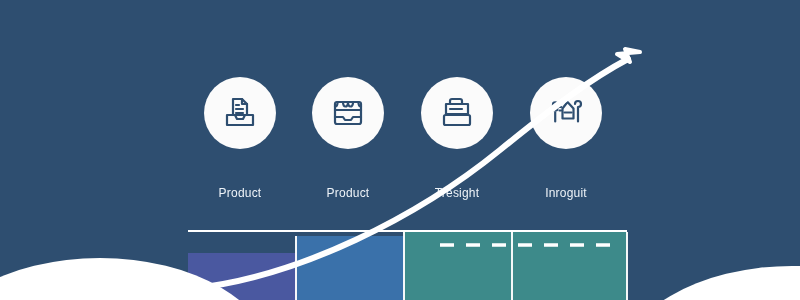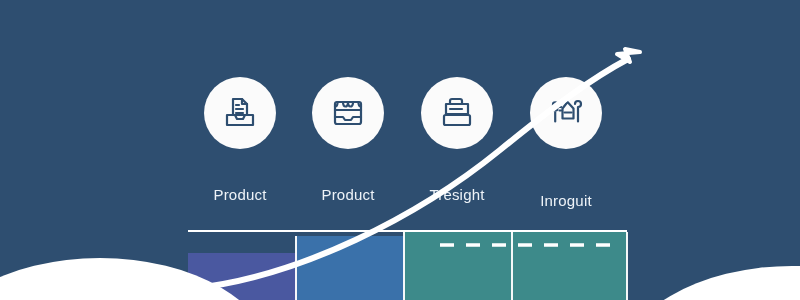--- a/index.html
+++ b/index.html
@@ -37,21 +37,21 @@
     justify-content: center;
     box-sizing: border-box;
   }
   .icon-node svg { display: block; }
 
   .stage-label {
     position: absolute;
     width: 150px;
     text-align: center;
     color: #eef3f8;
-    font-size: 15px;
+    font-size: 12px;
     letter-spacing: 0.2px;
     white-space: nowrap;
   }
 </style>
 </head>
 <body>
 
 <div id="stage">
 
   <svg id="bg-svg" viewBox="0 0 800 300">
@@ -118,21 +118,21 @@
         <path d="M21.5 9l-5 6.5v10h11v-10z"></path>
         <path d="M18.5 19.5h7"></path>
         <path d="M32 28.5V14a3 3 0 1 0-3-3"></path>
       </svg>
     </span>
   </div>
 
   <div class="stage-label" style="left:165px; top:186px;">Product</div>
   <div class="stage-label" style="left:273px; top:186px;">Product</div>
   <div class="stage-label" style="left:382px; top:186px;">Tresight</div>
-  <div class="stage-label" style="left:491px; top:192px;">Inroguit</div>
+  <div class="stage-label" style="left:491px; top:186px;">Inroguit</div>
 
   <svg id="fg-svg" viewBox="0 0 800 300">
     <path d="M188 289 C 300 278, 420 215, 500 150 C 553 107, 592 78, 628 59" fill="none" stroke="#ffffff" stroke-width="6" stroke-linecap="round"></path>
     <path d="M640 52 L 617 54 L 630 62 L 625 49 Z" fill="#ffffff" stroke="#ffffff" stroke-width="4" stroke-linejoin="round"></path>
 
     <ellipse cx="100" cy="360" rx="172" ry="102" fill="#ffffff"></ellipse>
     <ellipse cx="792" cy="368" rx="172" ry="102" fill="#ffffff"></ellipse>
   </svg>
 
 </div>

